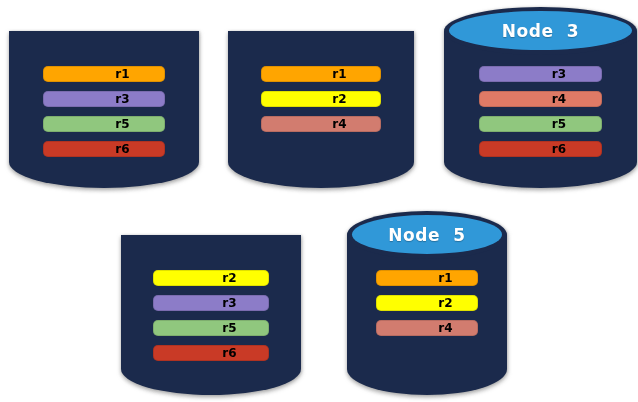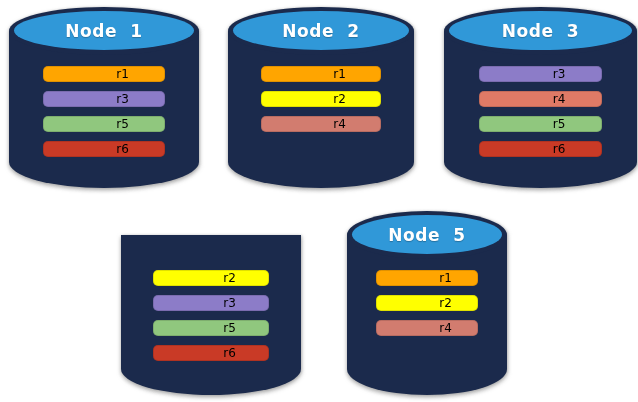--- a/index.html
+++ b/index.html
@@ -65,58 +65,48 @@
     height: 16px;
     border-radius: 5px;
     display: flex;
     align-items: center;
     justify-content: center;
     box-shadow: 0 0 0 1px rgba(0,0,0,0.12) inset;
   }
   .replica-label {
     color: var(--row-text, #000000);
     font-size: 12px;
-    font-weight: normal;
+    font-weight: bold;
     line-height: 1;
     padding-left: 37px;
   }
 </style>
 </head>
 <body>
 
 <div id="canvas">
     <div class="cylinder" style="left: 9px; top: 7px; width: 190px; height: 181px;">
     <div class="cyl-body"></div>
-    <div class="cyl-top">
-      <div class="cyl-top-inner">
-        <span class="cyl-title">Node 1</span>
-      </div>
-    </div>
     <div class="rows">
         <div class="replica-row" style="background: rgb(255, 165, 0);">
           <span class="replica-label">r1</span>
         </div>
         <div class="replica-row" style="background: rgb(140, 124, 200);">
           <span class="replica-label">r3</span>
         </div>
         <div class="replica-row" style="background: rgb(144, 199, 126);">
           <span class="replica-label">r5</span>
         </div>
         <div class="replica-row" style="background: rgb(201, 58, 38);">
           <span class="replica-label">r6</span>
         </div>
       </div>
   </div>
     <div class="cylinder" style="left: 228px; top: 7px; width: 186px; height: 181px;">
     <div class="cyl-body"></div>
-    <div class="cyl-top">
-      <div class="cyl-top-inner">
-        <span class="cyl-title">Node 2</span>
-      </div>
-    </div>
     <div class="rows">
         <div class="replica-row" style="background: rgb(255, 165, 0);">
           <span class="replica-label">r1</span>
         </div>
         <div class="replica-row" style="background: rgb(255, 255, 0);">
           <span class="replica-label">r2</span>
         </div>
         <div class="replica-row" style="background: rgb(210, 124, 111);">
           <span class="replica-label">r4</span>
         </div>

